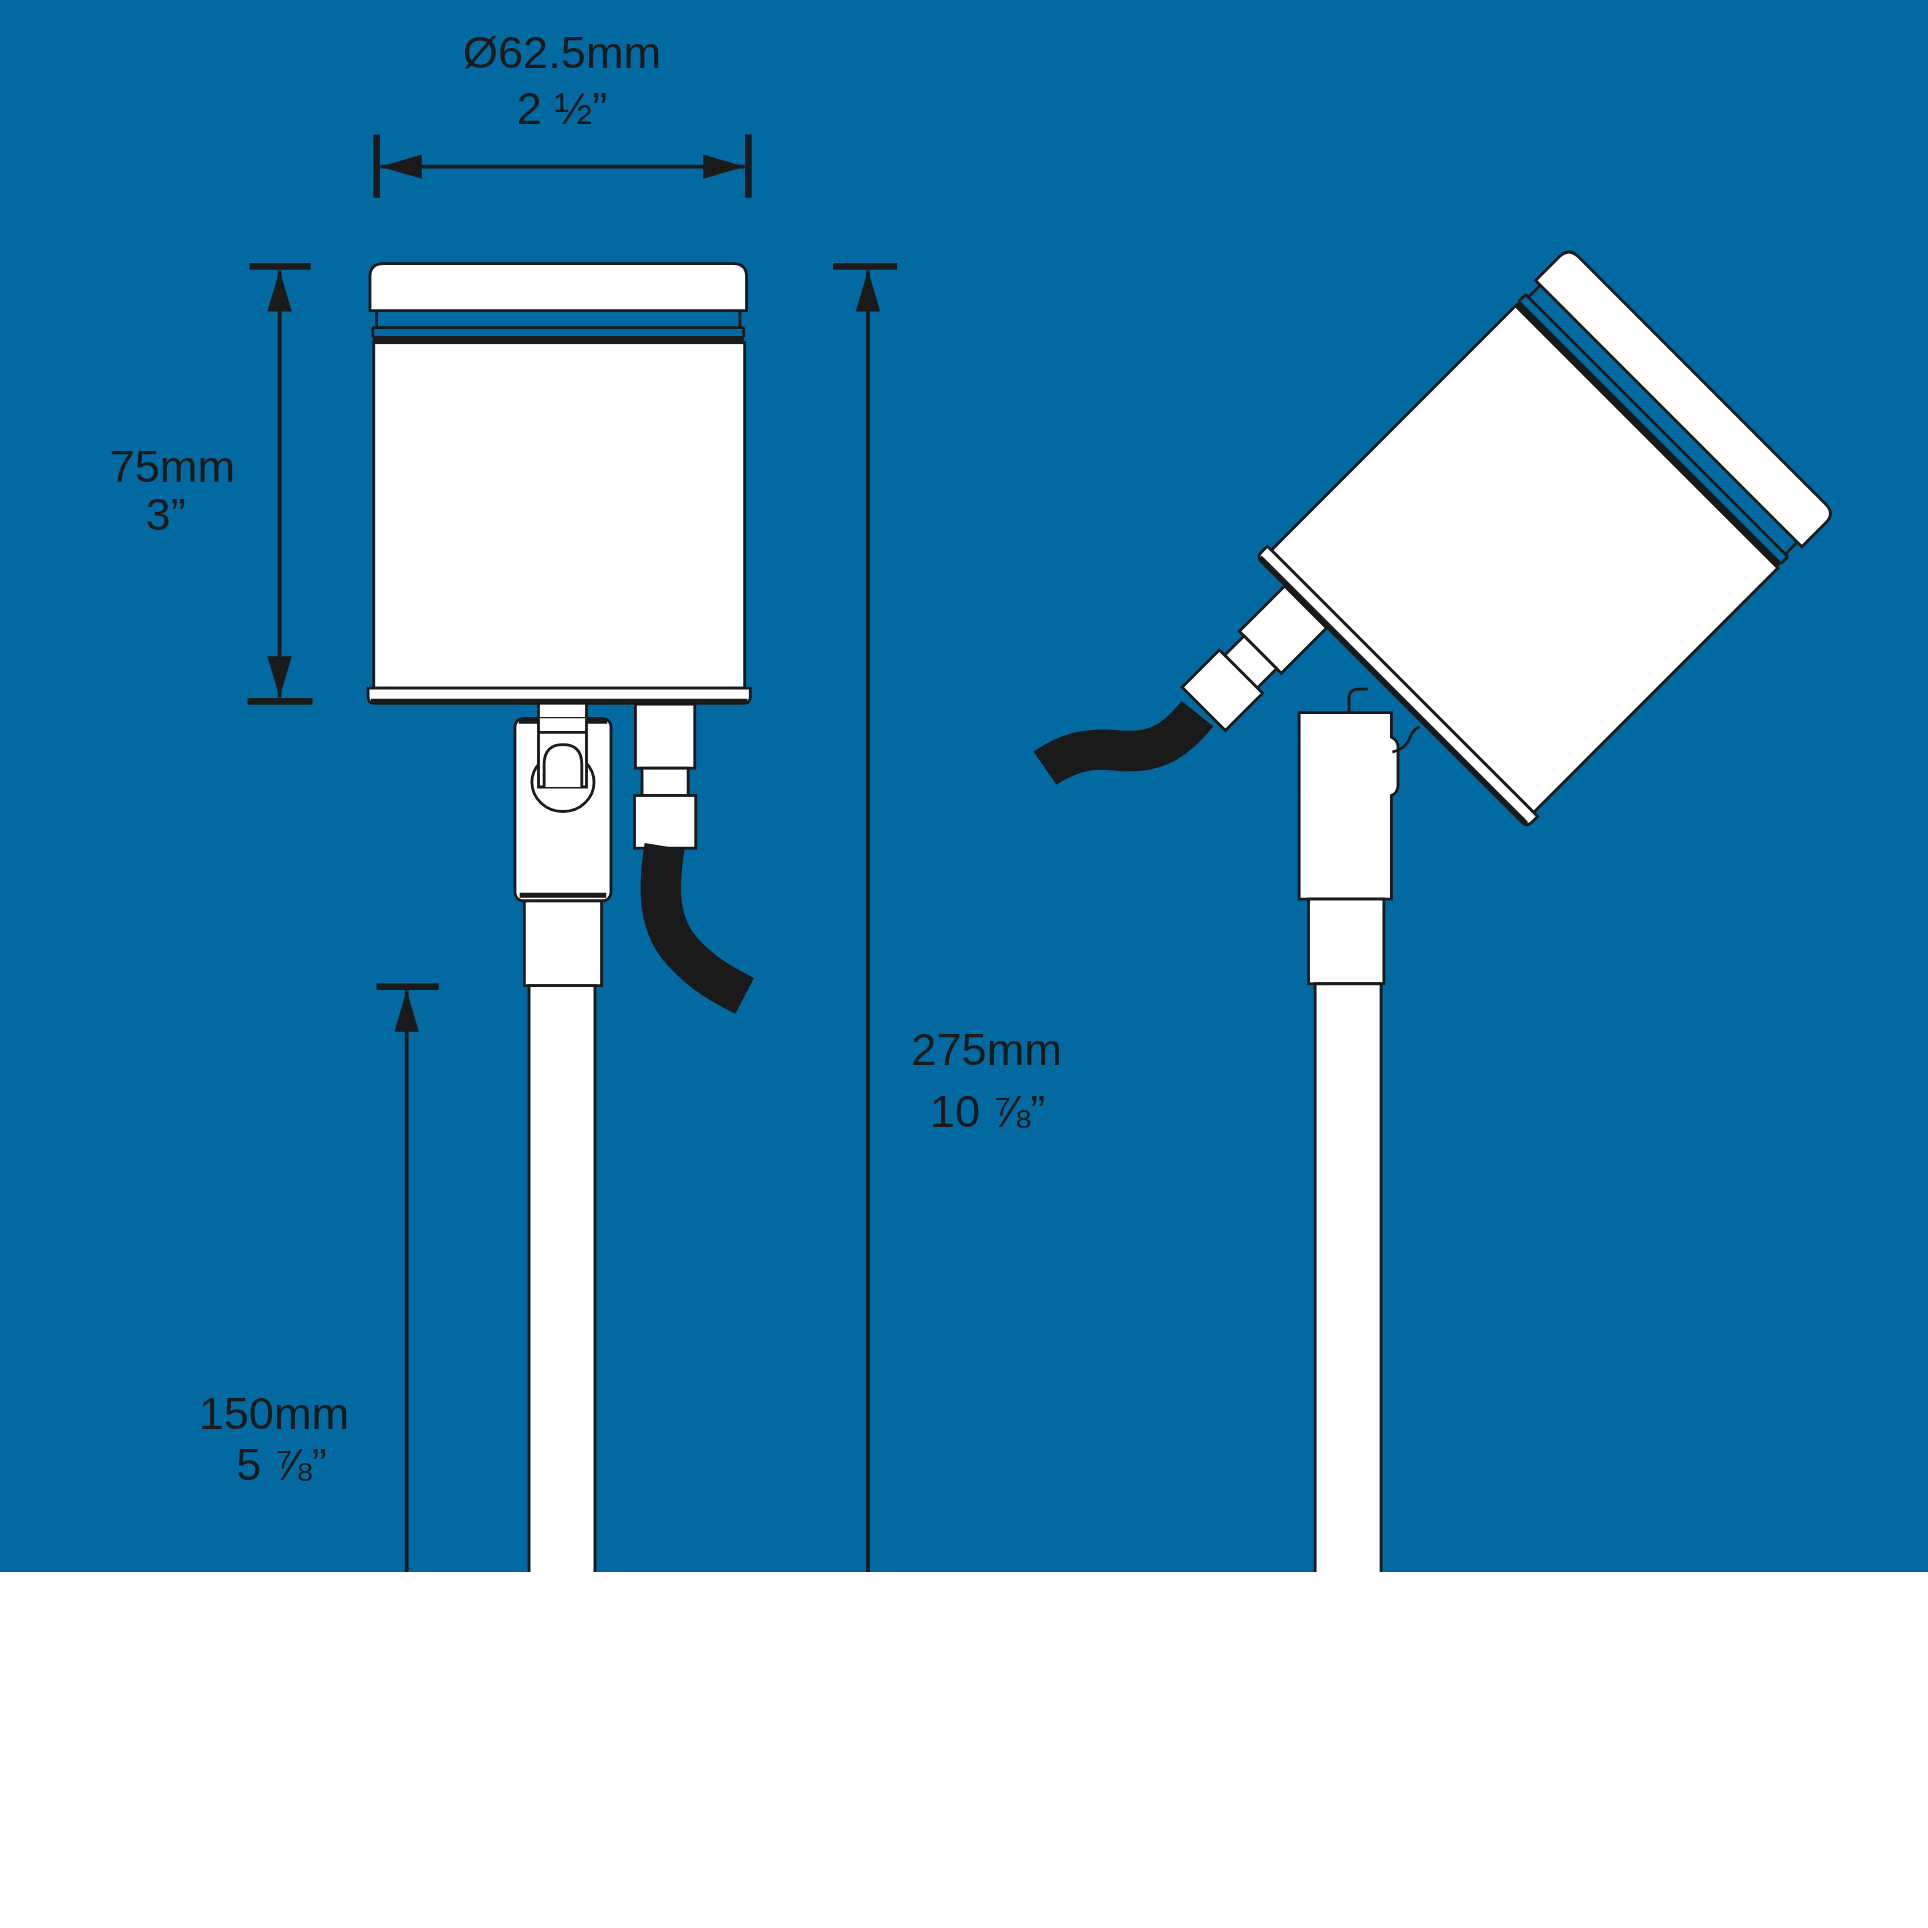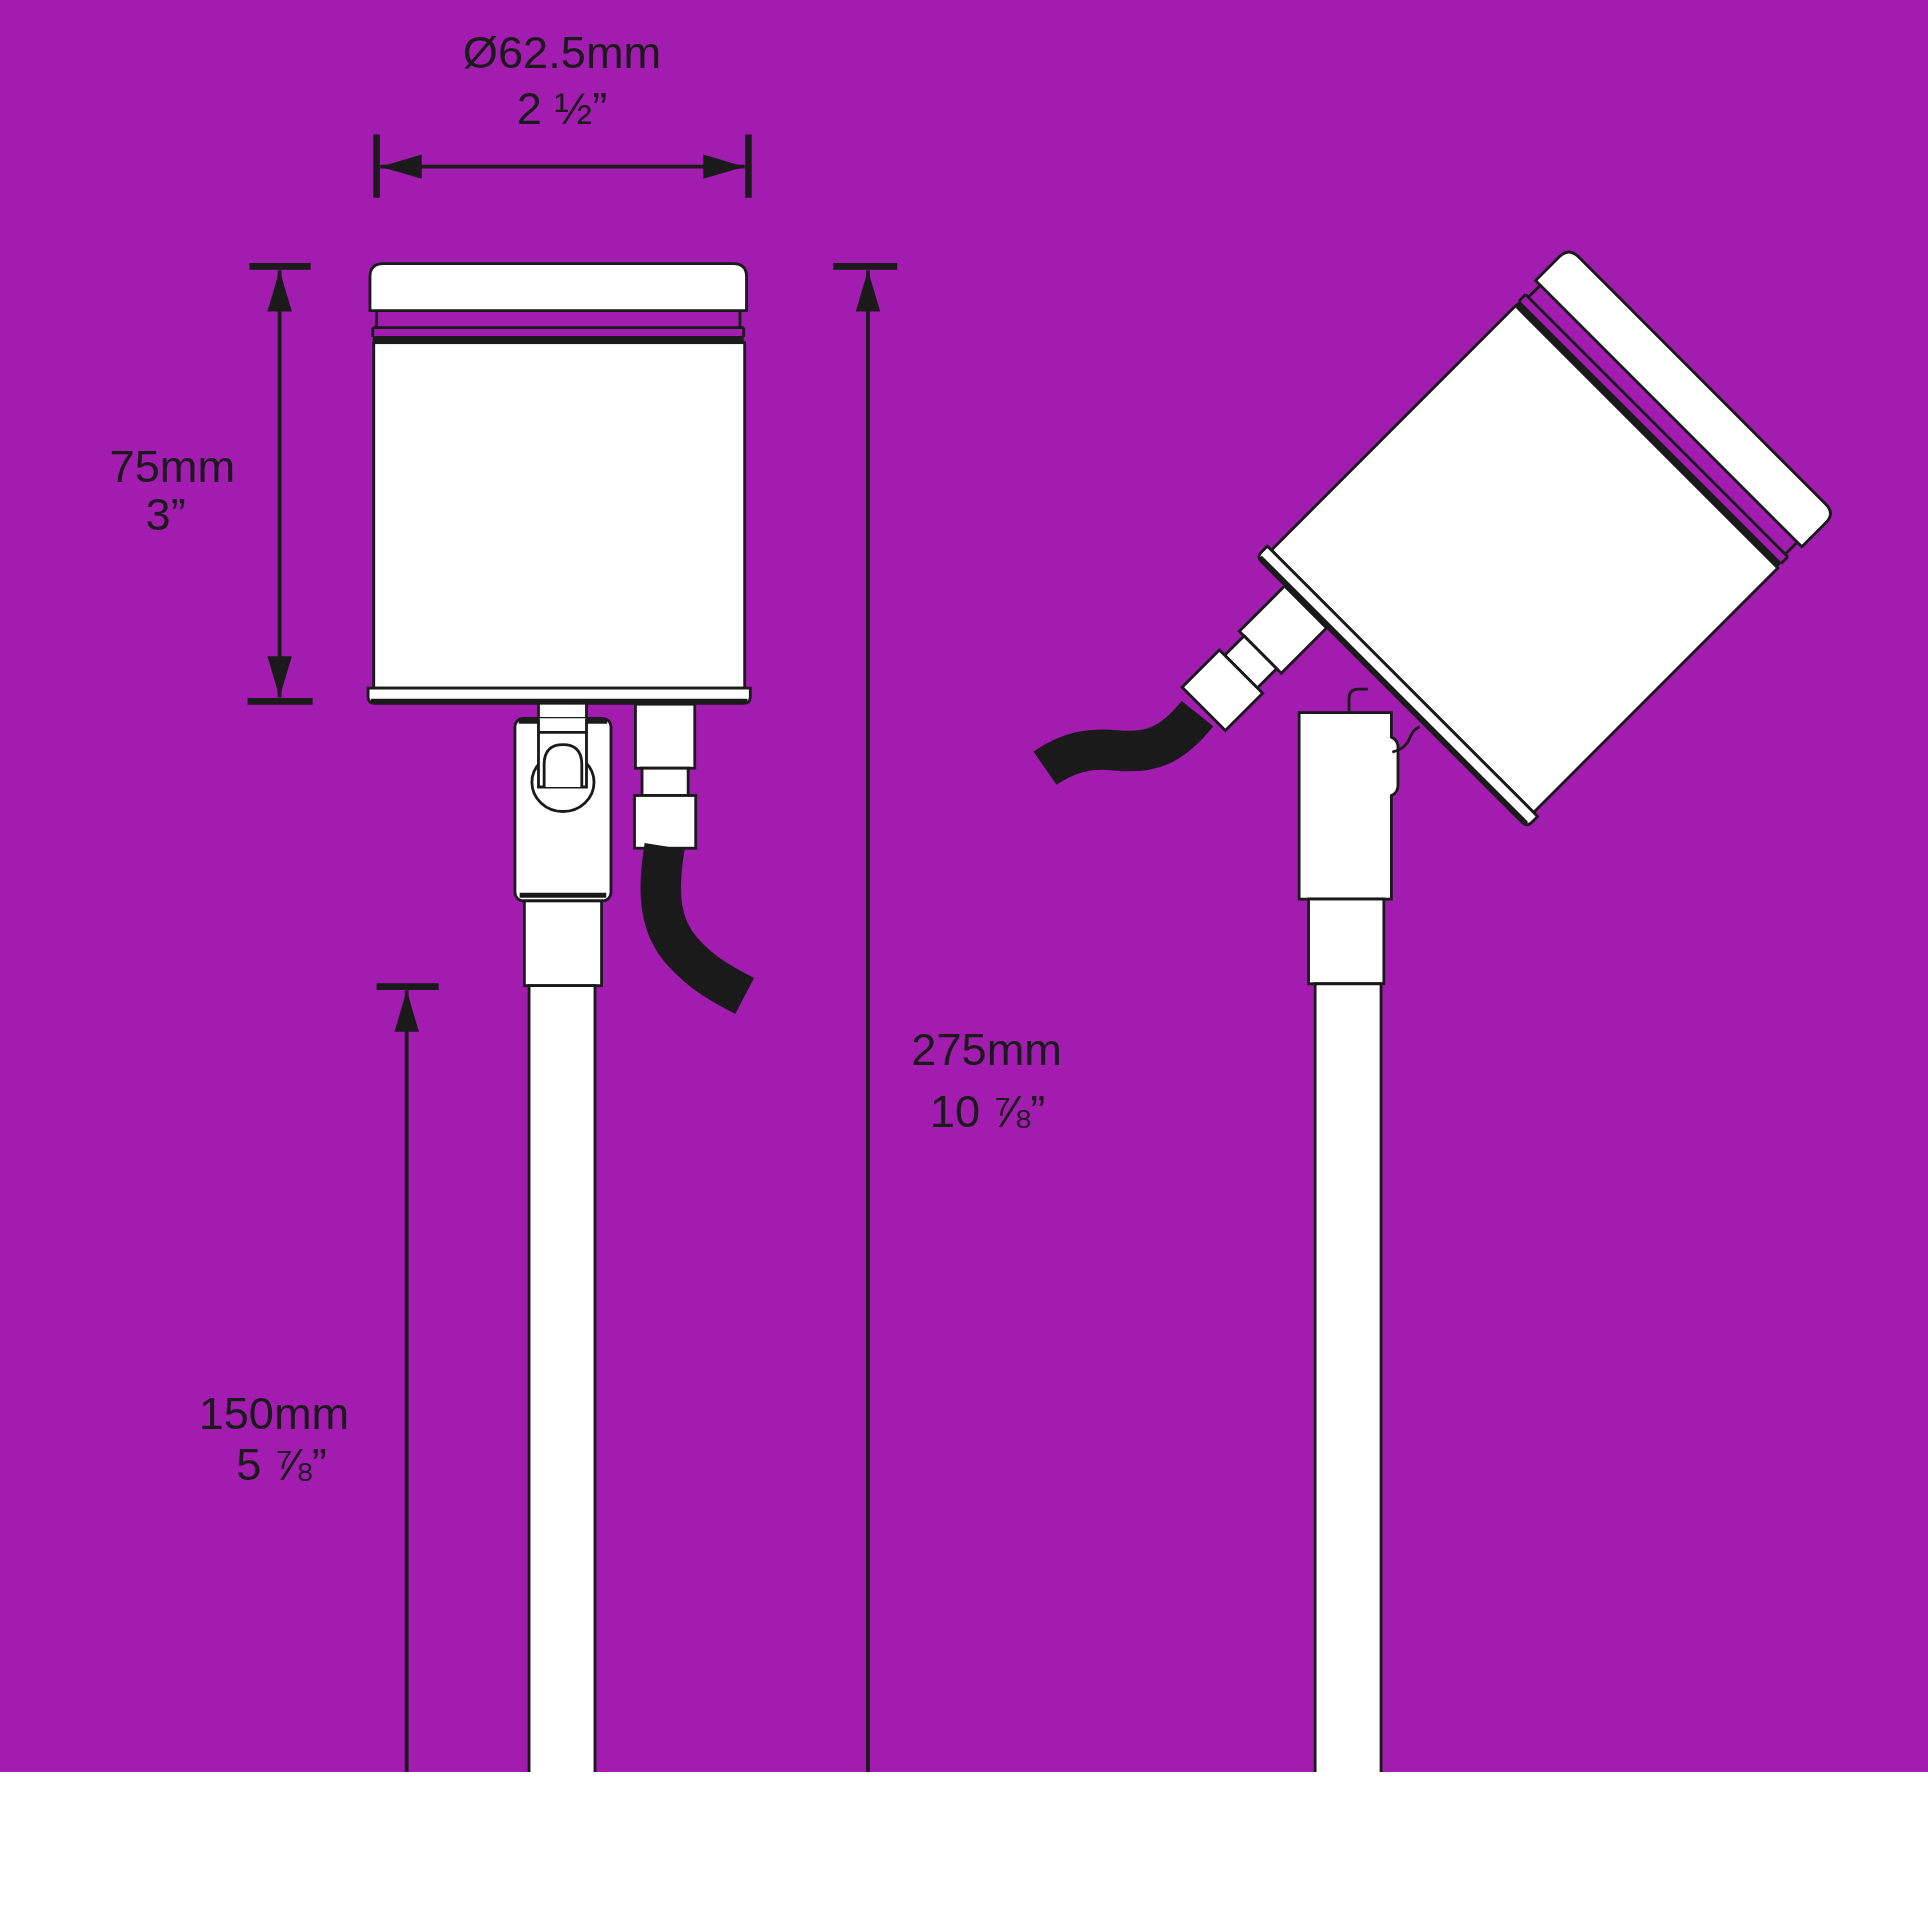--- a/index.html
+++ b/index.html
@@ -1,16 +1,16 @@
 <!DOCTYPE html>
 <html style="font-size:15px"><head>
 <meta charset="utf-8">
 <style>
   html, body { margin: 0; padding: 0; background: #ffffff; }
-  .stage { width: 1928px; height: 1772px; position: relative; background: #a21caf; }
+  .stage { width: 1928px; height: 1572px; position: relative; background: #0369a1; }
   svg { display: block; }
   text {
     font-family: "Liberation Sans", "DejaVu Sans", sans-serif;
     font-size: 48px;
     fill: #1a1a1a;
     text-anchor: middle;
   }
   .ln   { stroke: #1a1a1a; stroke-width: 3;   fill: none; }
   .lnw  { stroke: #1a1a1a; stroke-width: 3;   fill: #ffffff; }
   .thick{ stroke: #1a1a1a; stroke-width: 8;   fill: none; }

